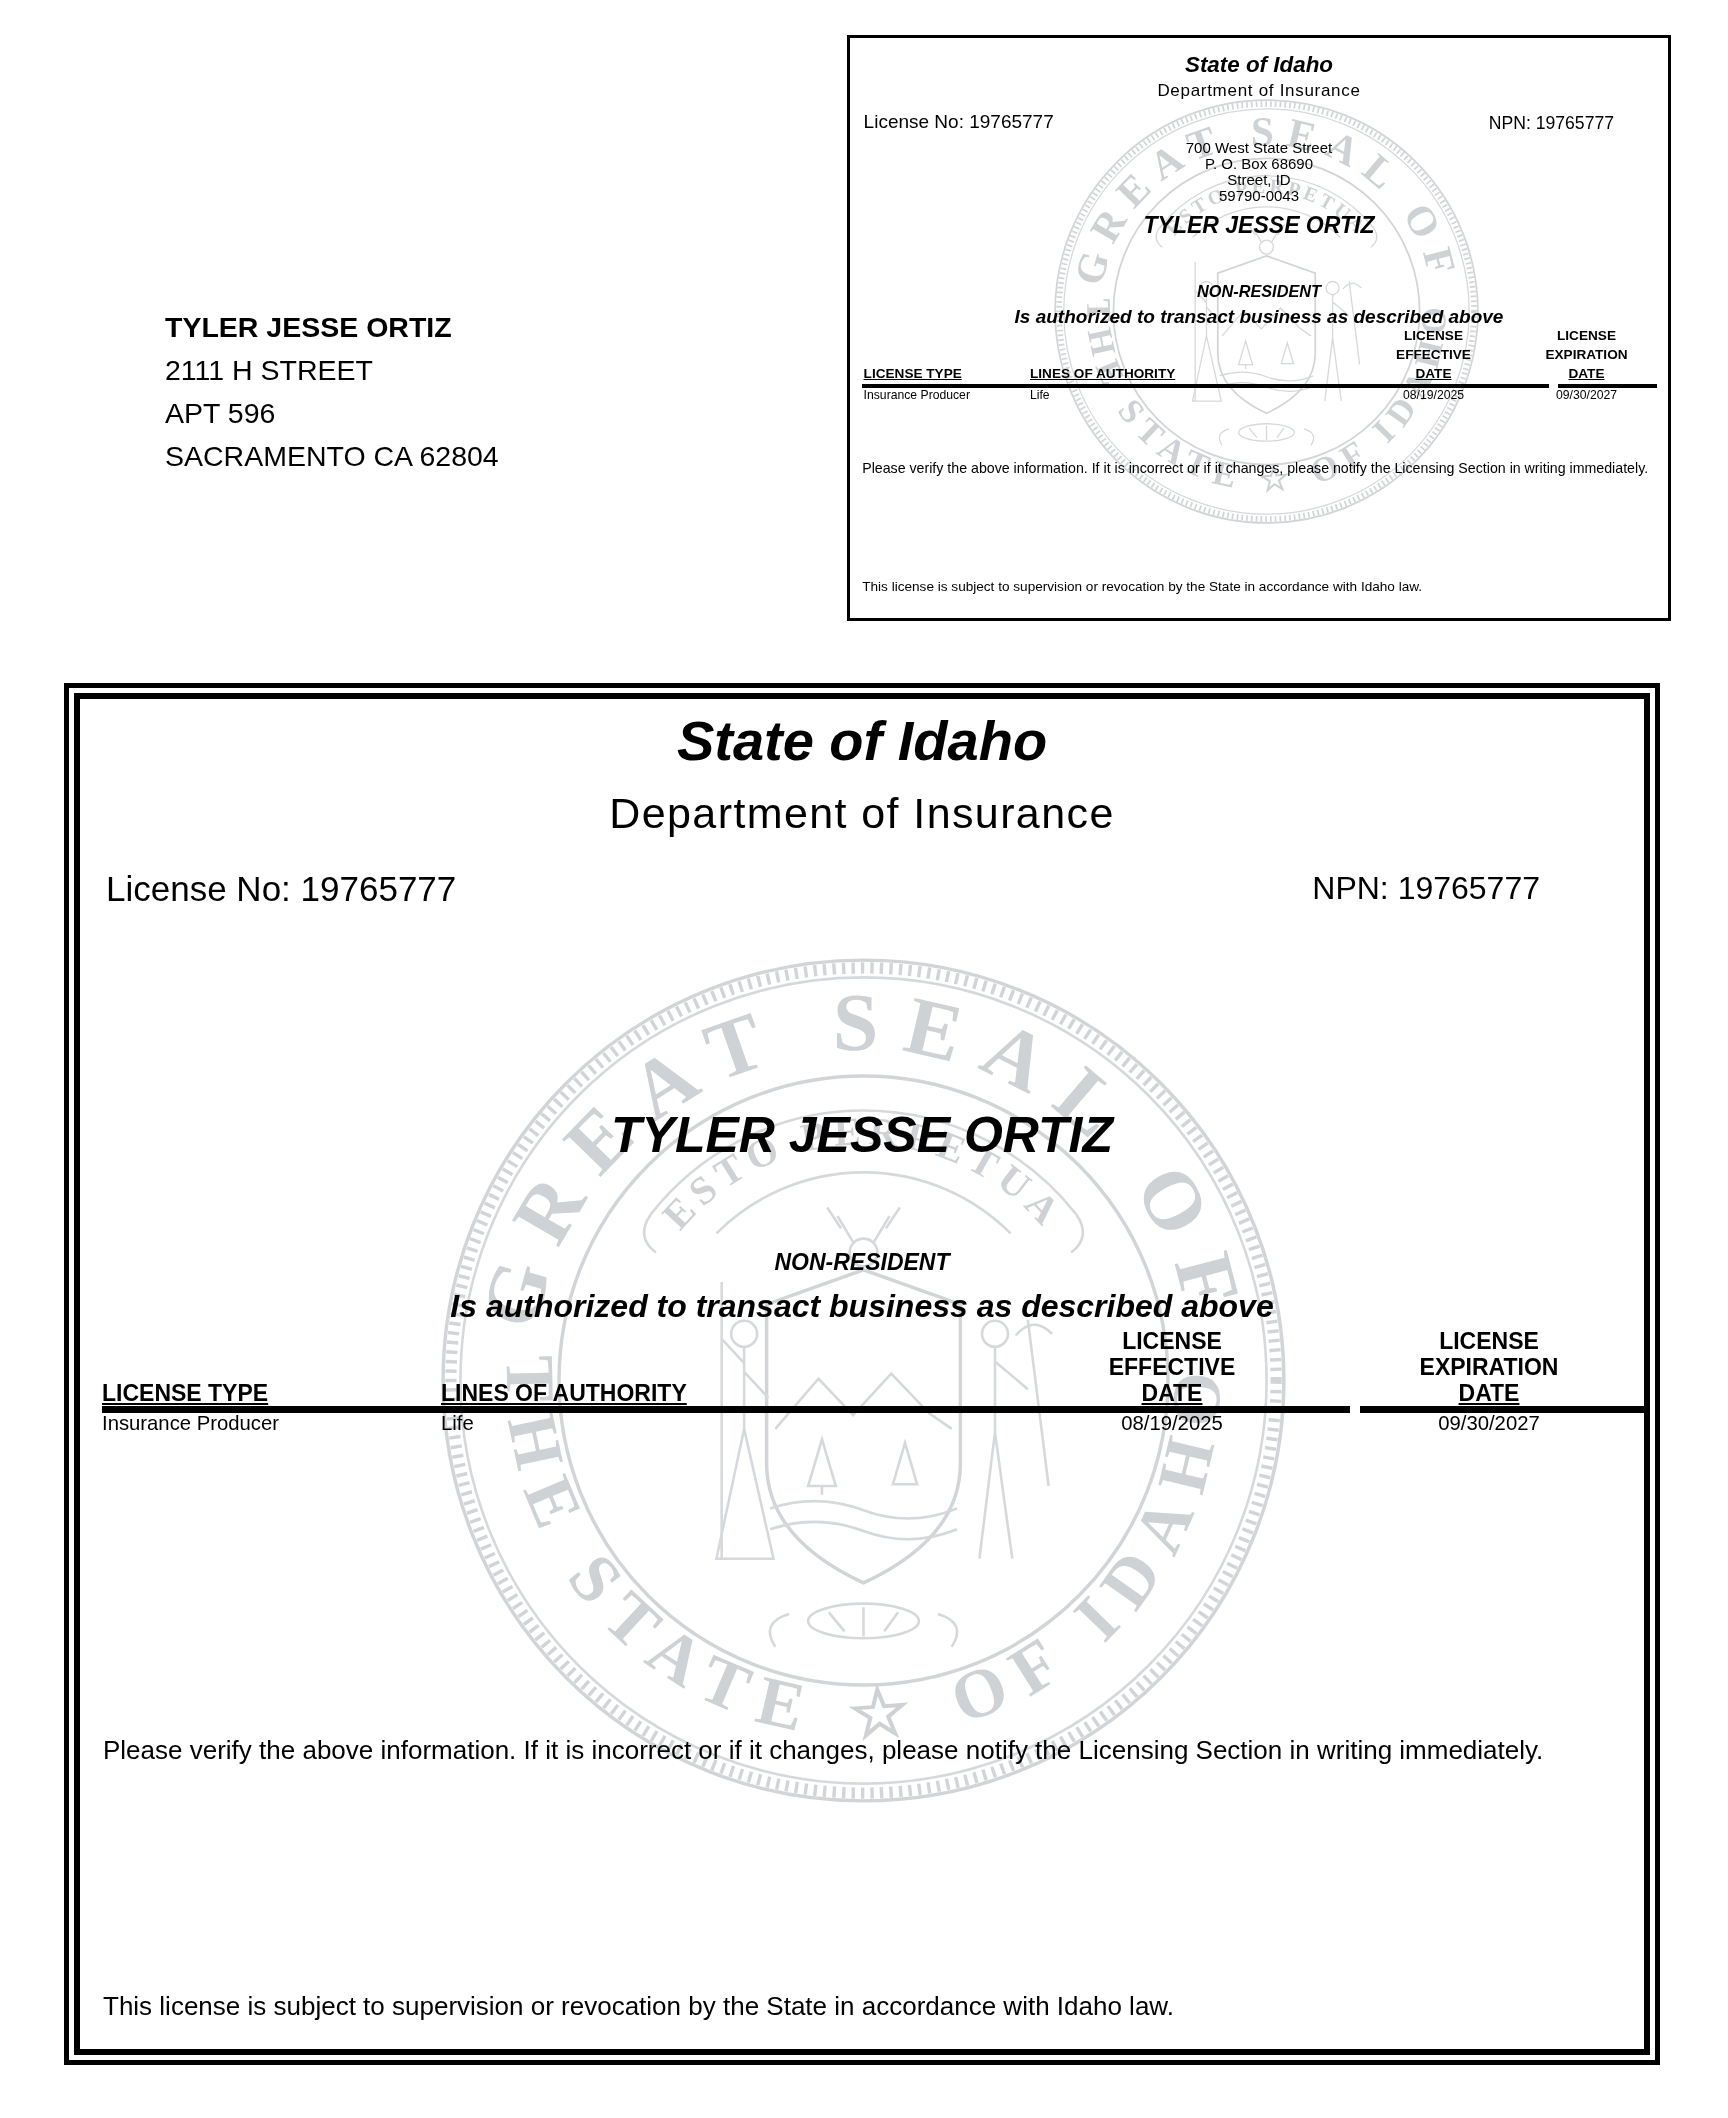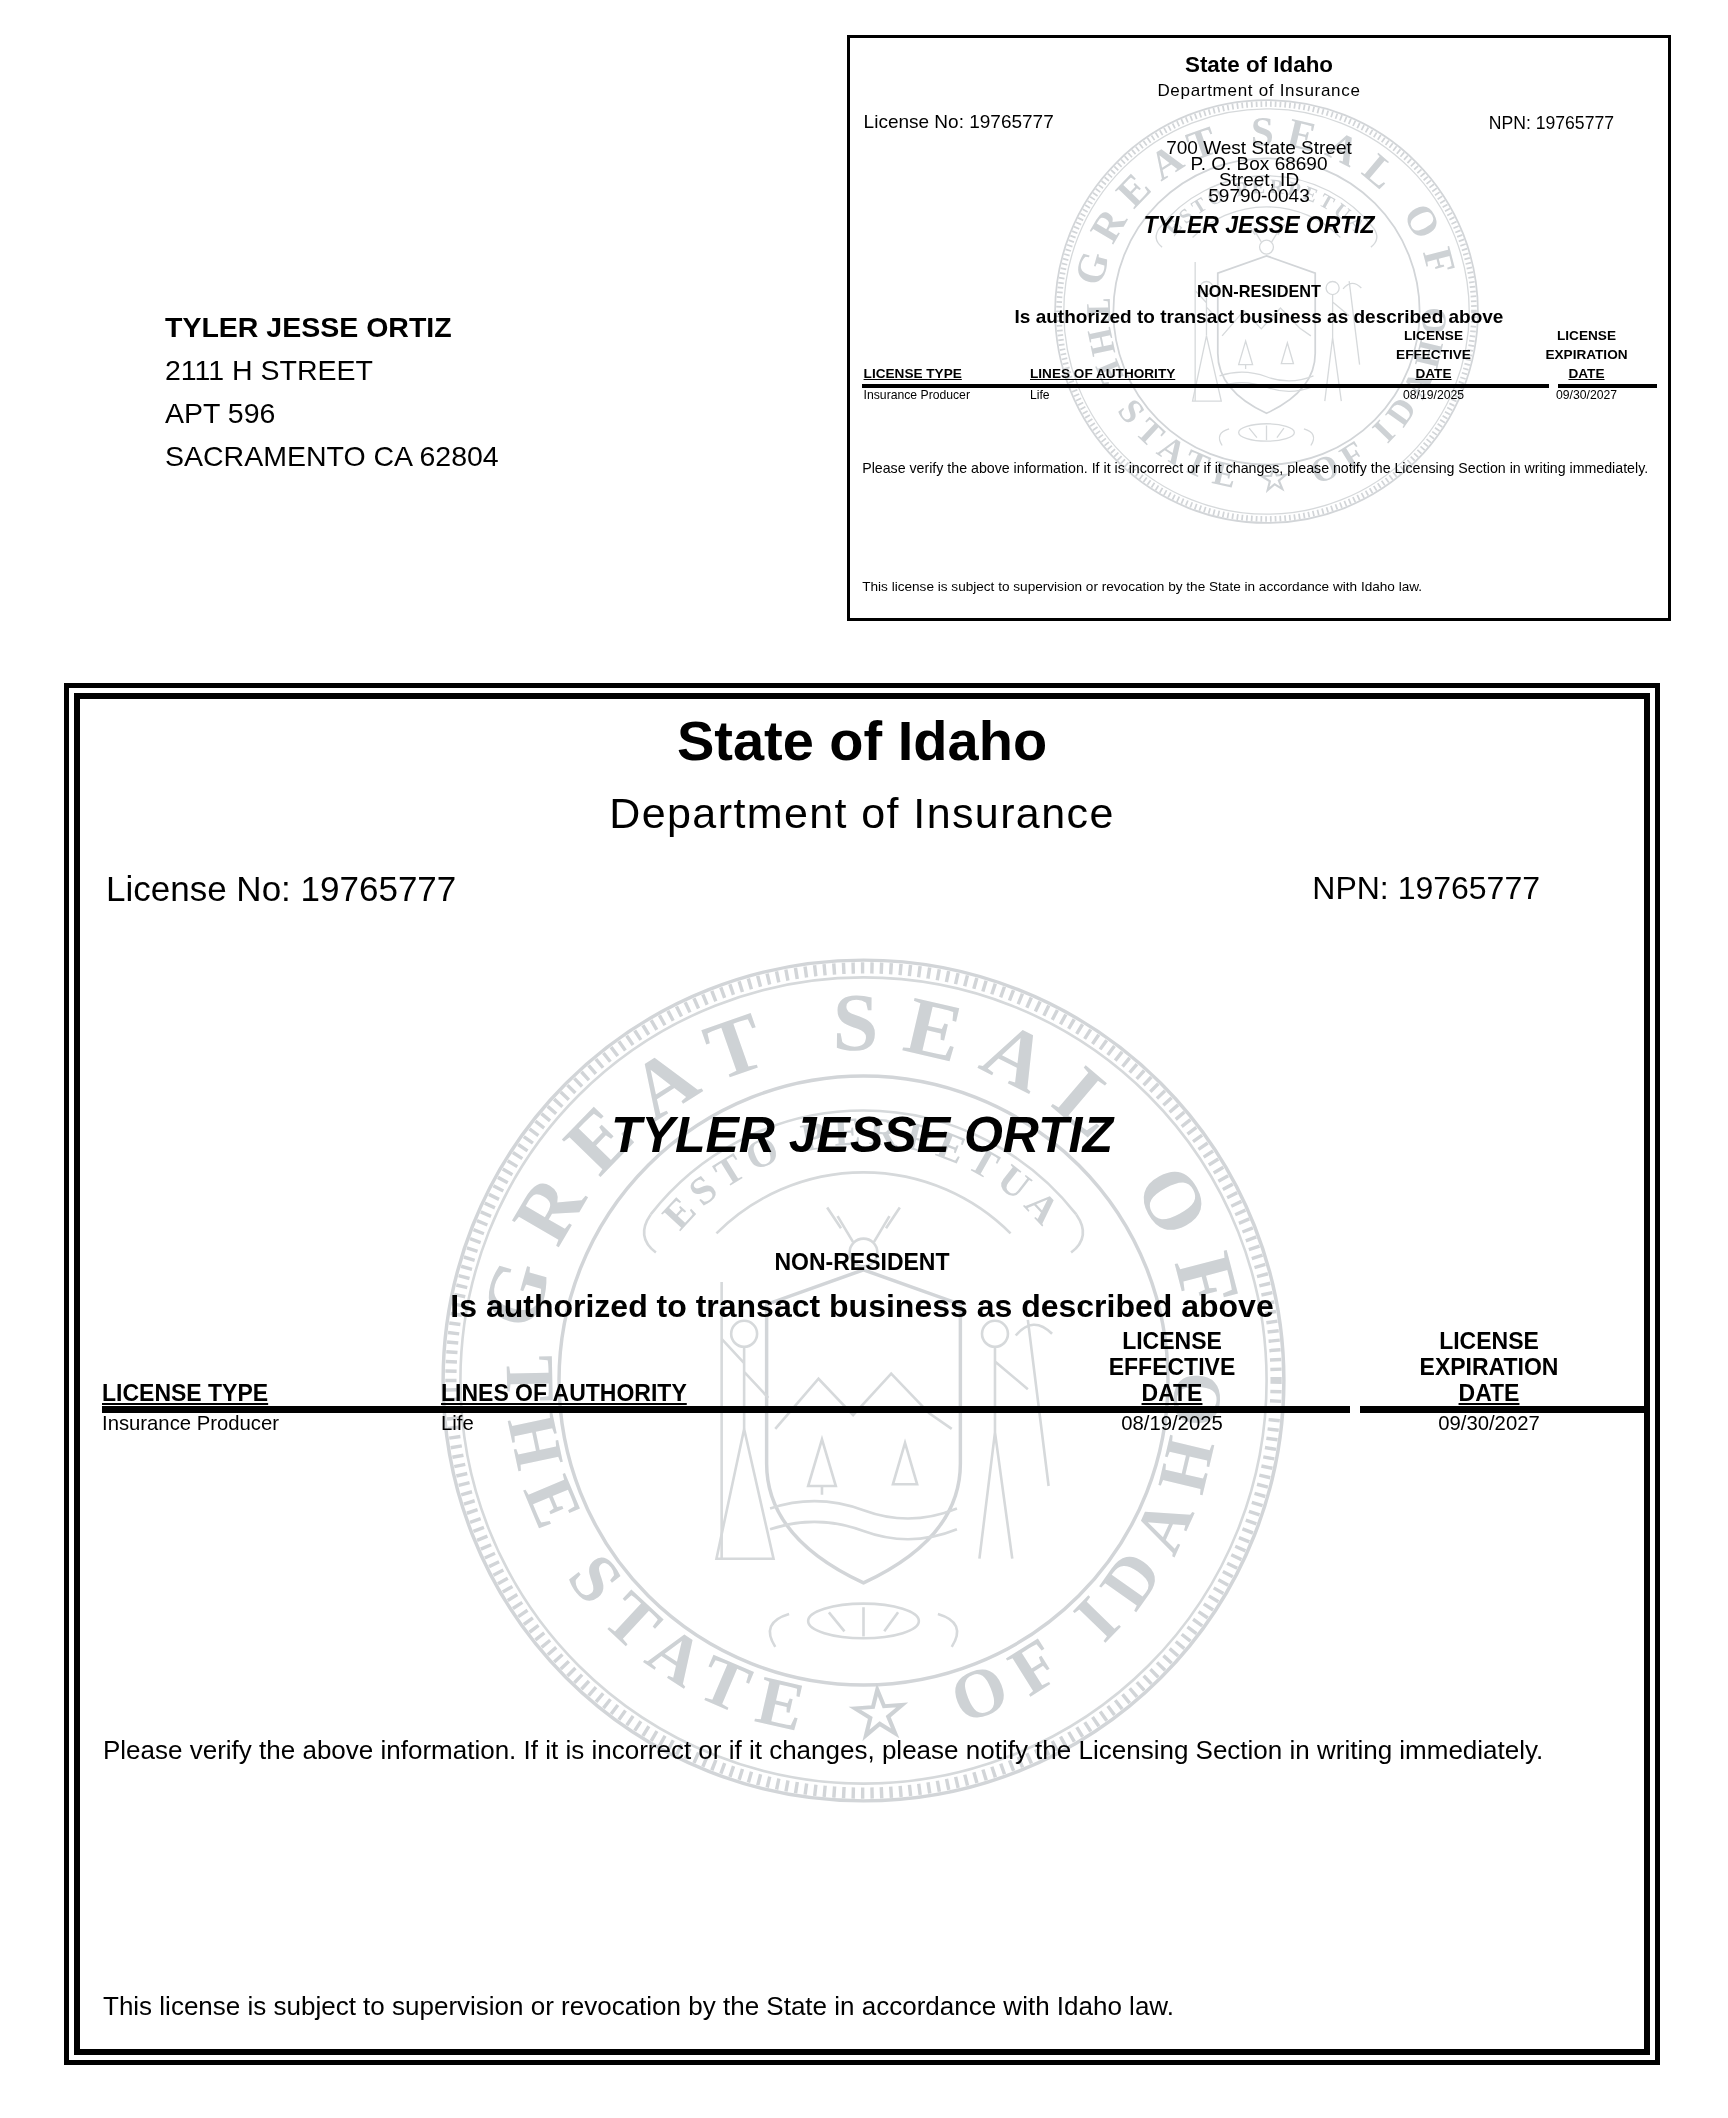--- a/index.html
+++ b/index.html
@@ -3,40 +3,40 @@
 <meta charset="utf-8">
 <style>
   html,body { margin:0; padding:0; background:#ffffff; }
   .page {
     position:relative; width:1729px; height:2119px; background:#ffffff;
     font-family:"Liberation Sans", sans-serif; color:#000; overflow:hidden;
   }
   .abs { position:absolute; }
   .z { z-index:2; }
   .ctr { left:0; right:0; text-align:center; }
-  .b { font-weight:bold; }
+  .b { font-weight:bold;font-style:italic; }
   .bi { font-weight:bold; font-style:italic; }
   .u { text-decoration:underline; }
   .lh1 { line-height:1; }
 
   
   .mailing { left:165px; top:306px; font-size:28.5px; line-height:43px; }
   .mailing .nm { font-weight:bold; }
 
   
   .card {
     left:847px; top:35px; width:824px; height:586px;
     border:3.4px solid #000; box-sizing:border-box; background:#fff;
   }
   .card .seal-svg { left:199px; top:56px; width:435px; height:435px; z-index:0; }
   .c-title    { top:13.6px;  font-size:22.4px; }
   .c-sub      { top:43px;  font-size:17px; letter-spacing:0.7px; }
   .c-licno    { left:13.6px; top:73px; font-size:19px; }
   .c-npn      { right:54px; top:75px; font-size:17.6px; text-align:right; }
-  .c-addr     { top:102px; font-size:19px; line-height:16px; }
+  .c-addr     { top:102px; font-size:15px; line-height:16px; }
   .c-name     { top:174px; font-size:23px; }
   .c-nonres   { top:244px; font-size:16.3px; }
   .c-auth     { top:268px; font-size:19px; }
   .c-h3       { top:288px; font-size:13.6px; font-weight:bold; line-height:19px; text-align:center; }
   .c-h3.col3  { left:502px; width:163px; }
   .c-h3.col4  { left:662px; width:149px; }
   .c-h1       { top:326px; font-size:13.6px; font-weight:bold; line-height:19px; }
   .c-h1.col1  { left:13.6px; }
   .c-h1.col2  { left:180px; }
   .c-rule-a   { left:12.2px;  top:346px; width:687px; height:4.1px; background:#000; }

